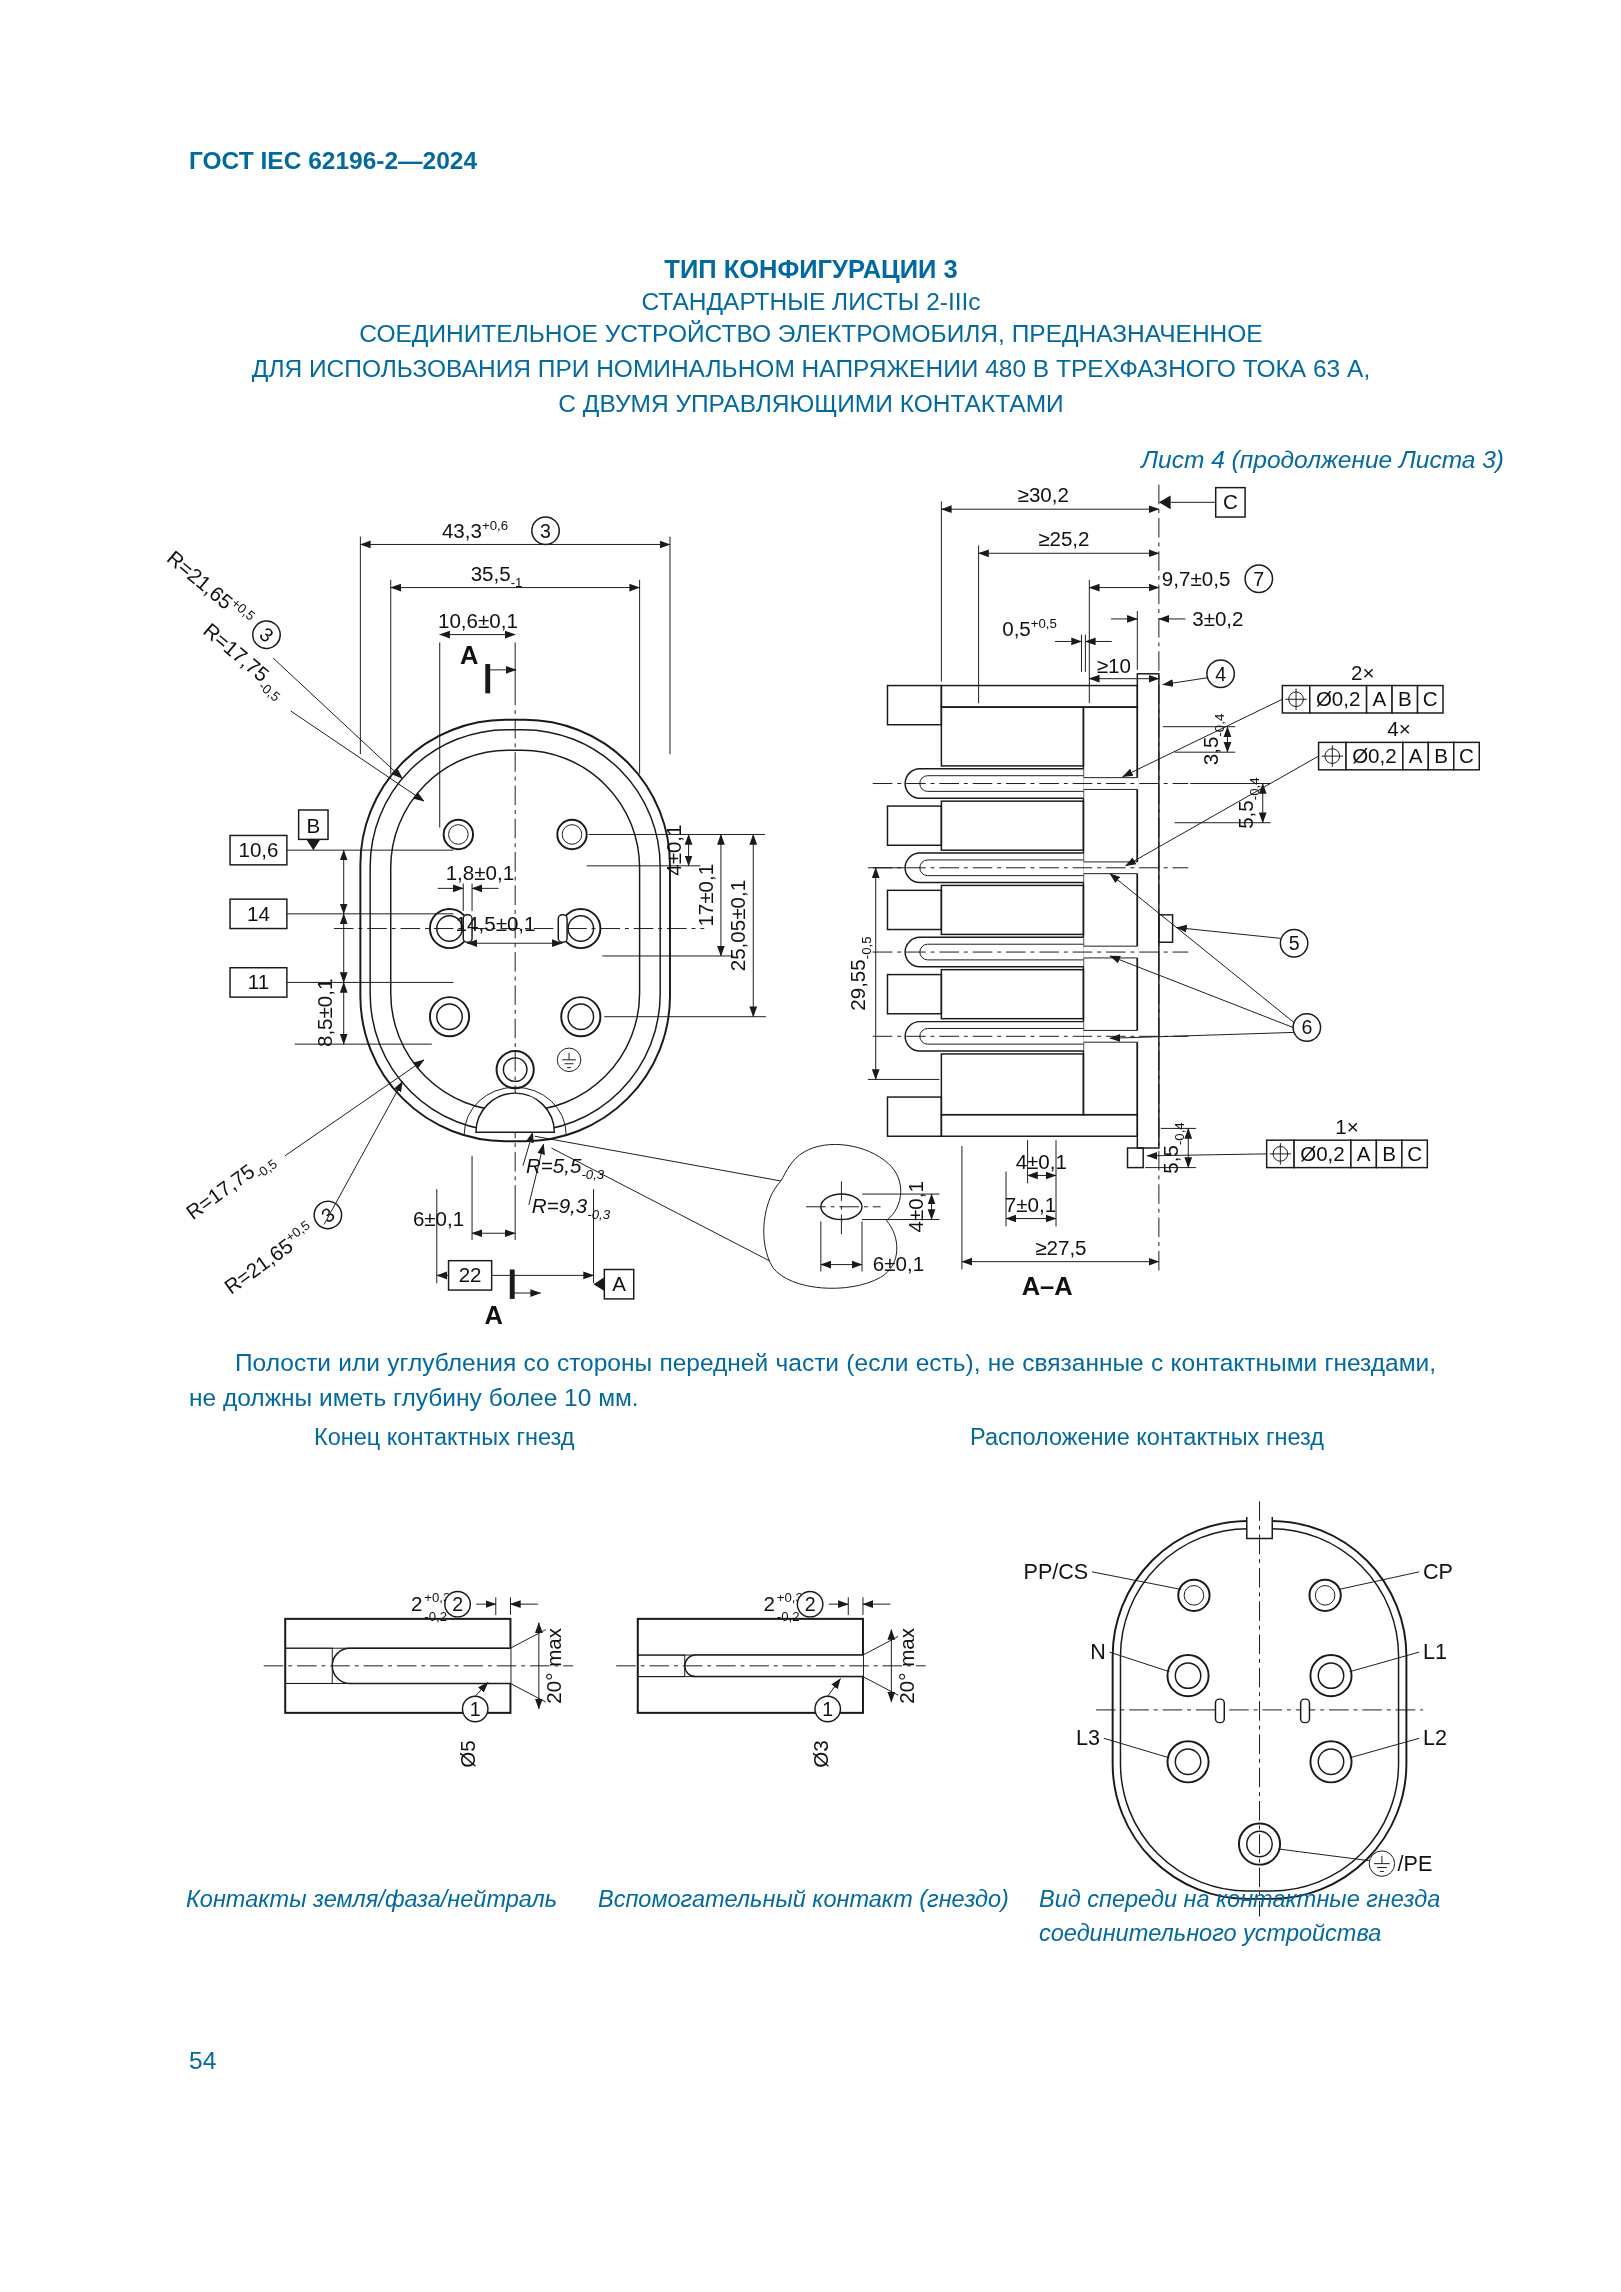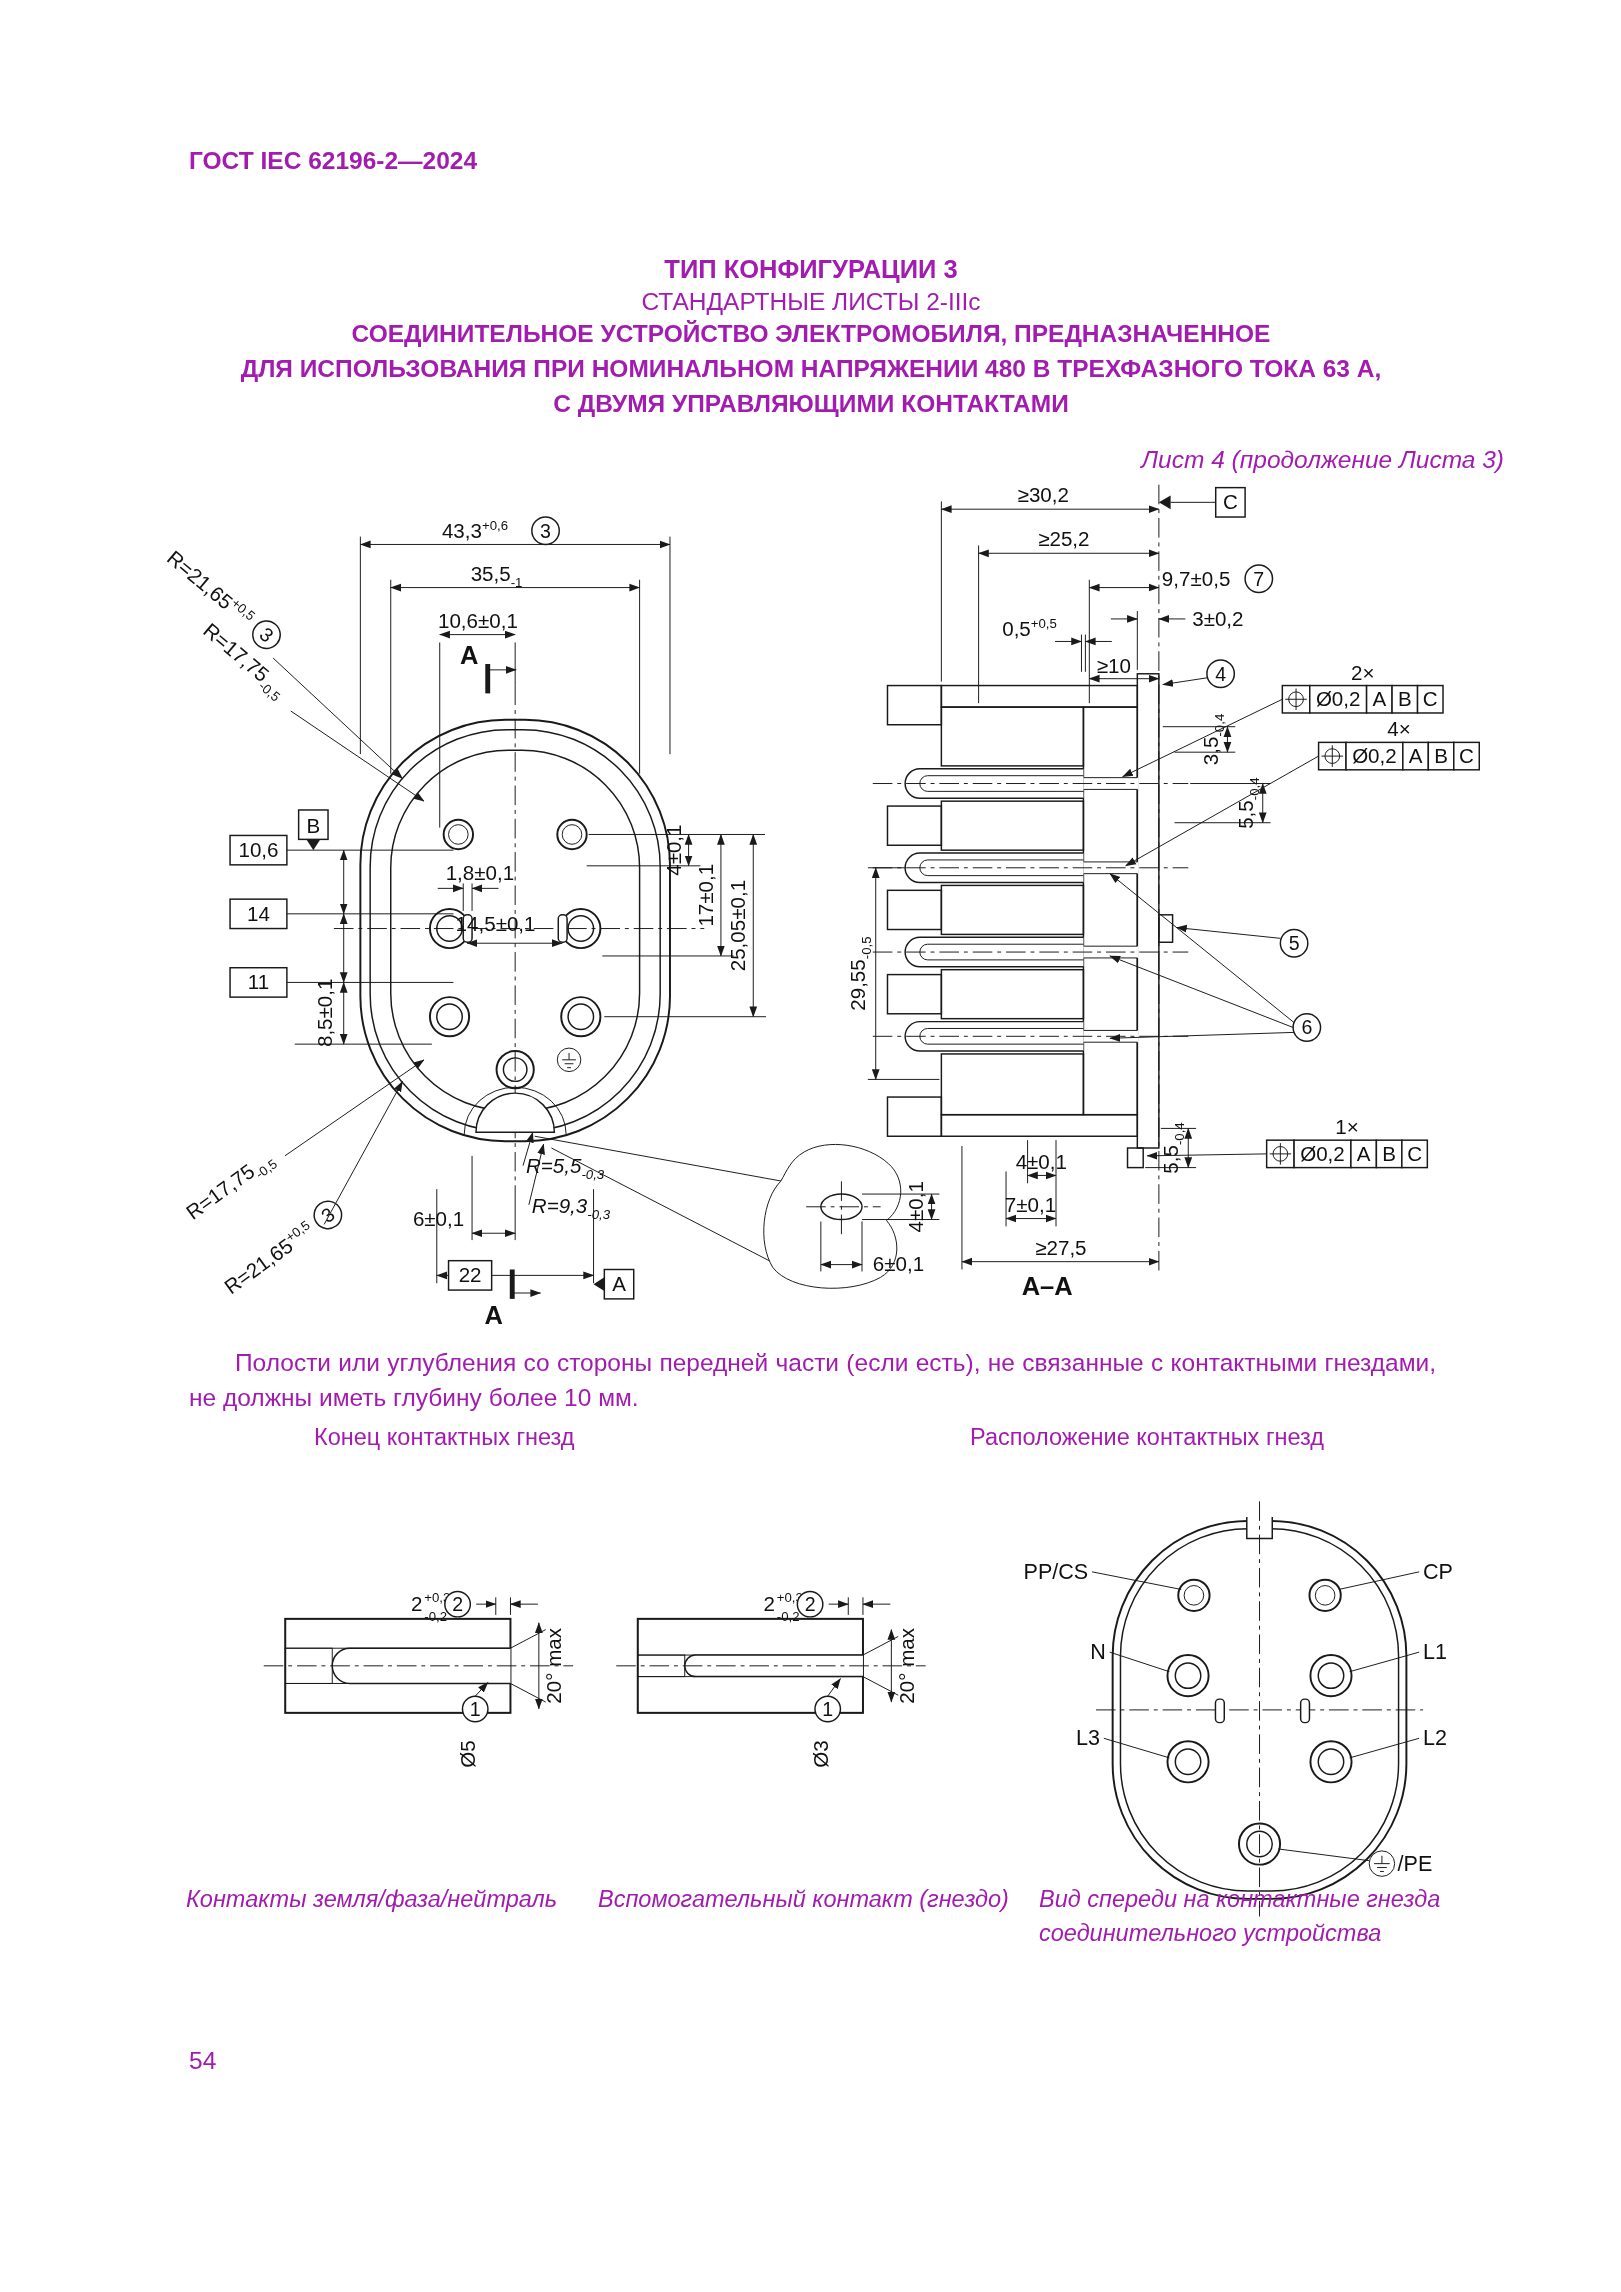--- a/index.html
+++ b/index.html
@@ -1,22 +1,22 @@
 <!DOCTYPE html>
 <html><head>
 <meta charset="utf-8">
 <style>
   html,body{margin:0;padding:0;background:#e8e8e8;}
   .page{position:relative;width:1621px;height:2293px;background:#ffffff;
-        font-family:"Liberation Sans",sans-serif;color:#a21caf;overflow:hidden;}
+        font-family:"Liberation Sans",sans-serif;color:#0369a1;overflow:hidden;}
   .abs{position:absolute;}
   .doc-code{left:189px;top:147px;font-size:24.5px;font-weight:bold;}
   .h-config{left:118px;top:218px;width:1386px;text-align:center;font-size:25.5px;font-weight:bold;margin-top:37px;}
   .h-sheets{left:118px;top:266px;width:1386px;text-align:center;font-size:24.5px;margin-top:22px;}
-  .h-desc{left:118px;top:316px;width:1386px;text-align:center;font-size:24.5px;line-height:35px;font-weight:bold;}
+  .h-desc{left:118px;top:316px;width:1386px;text-align:center;font-size:24.5px;line-height:35px;}
   .h-note{left:118px;top:446px;width:1386px;text-align:right;font-size:24.5px;font-style:italic;}
   .body-note{left:189px;top:1345px;width:1247px;font-size:24.5px;line-height:35px;
              text-indent:46px;text-align:justify;}
   .sec-label{top:1424px;width:412px;font-size:23.5px;}
   .cap{top:1882px;width:412px;text-align:left;font-size:23.5px;line-height:34px;font-style:italic;}
   .pagenum{left:189px;top:2047px;font-size:24.5px;}
   svg text{font-family:"Liberation Sans",sans-serif;fill:#111;}
   .t21{font-size:21px;} .t15{font-size:13.5px;} .t20{font-size:20px;}
   .t26b{font-size:26px;font-weight:bold;} .t22{font-size:22px;}
   .mid{text-anchor:middle;} .end{text-anchor:end;} .it{font-style:italic;}

